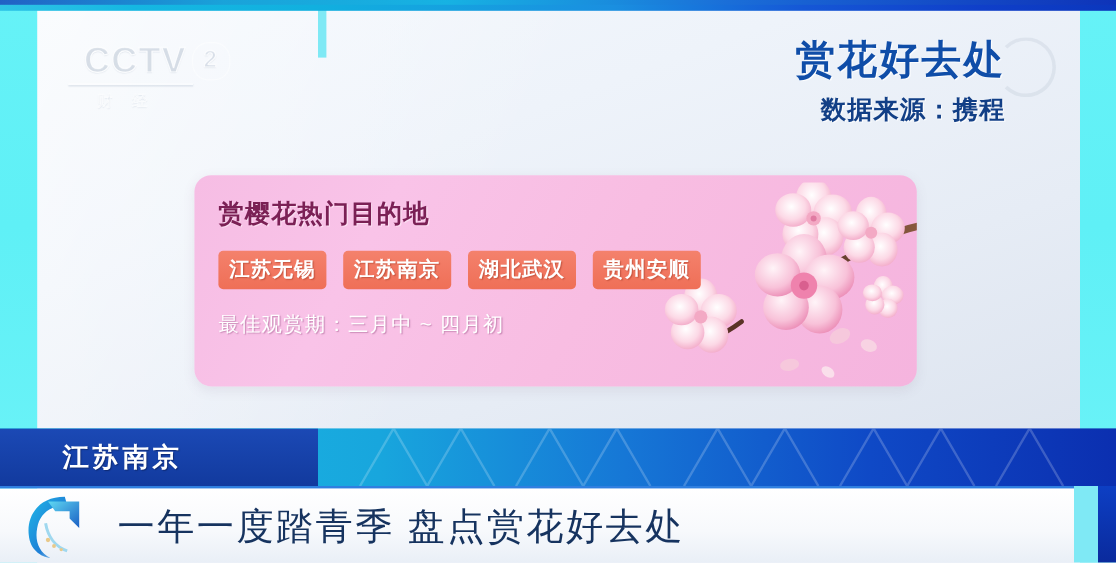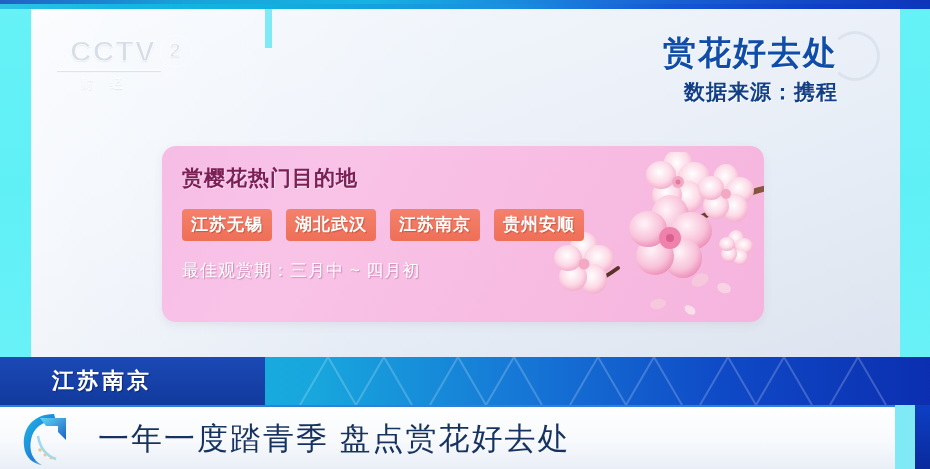--- a/index.html
+++ b/index.html
@@ -44,21 +44,21 @@
     text-shadow:0 1px 1px rgba(120,140,165,.5);}
   .cctv-logo .cc-under{width:104px;height:2px;background:rgba(255,255,255,.8);
     box-shadow:0 1px 1px rgba(130,150,175,.5);margin-top:2px;}
   .cctv-logo .cc-sub{margin-top:4px;font-size:13px;letter-spacing:16px;padding-left:24px;
     color:transparent;-webkit-text-stroke:.7px rgba(255,255,255,.95);
     text-shadow:0 1px 1px rgba(130,150,175,.55);}
 
   
   .title-block{position:absolute;right:62px;top:24px;text-align:right;z-index:3;}
   .title-main{font-size:33px;font-weight:700;color:#0f4da8;line-height:40px;letter-spacing:2px;
-    text-shadow:1px 1px 0 rgba(255,255,255,.8);}
+    text-shadow:1px 1px 0 rgba(255,255,255,.8);font-family:Liberation Mono, monospace;}
   .title-sub{font-size:21px;font-weight:700;color:#123f86;line-height:30px;margin-top:4px;letter-spacing:1px;
     text-shadow:1px 1px 0 rgba(255,255,255,.75);}
 
   
   .watermark{position:absolute;right:20px;top:22px;z-index:2;opacity:.14;
     color:#6d7f93;font-size:17px;line-height:19px;text-align:right;pointer-events:none;}
   .watermark .wm-ring{width:44px;height:44px;border:3px solid #8b9cb0;border-radius:50%;
     margin-left:auto;margin-bottom:2px;border-left-color:transparent;}
 
   
@@ -204,22 +204,22 @@
           <ellipse cx="184" cy="136" rx="7" ry="5" fill="#f8d3e3" transform="rotate(20 184 136)"></ellipse>
           <ellipse cx="118" cy="152" rx="8" ry="5" fill="#f6c8dc" transform="rotate(-10 118 152)"></ellipse>
           <ellipse cx="150" cy="158" rx="6" ry="4" fill="#fadfeb" transform="rotate(35 150 158)"></ellipse>
         </svg>
       </div>
 
       <div class="card-inner">
         <div class="card-title">赏樱花热门目的地</div>
         <div class="tag-row">
           <span class="tag">江苏无锡</span>
+          <span class="tag">江苏南京</span>
           <span class="tag">湖北武汉</span>
-          <span class="tag">江苏南京</span>
           <span class="tag">贵州安顺</span>
         </div>
         <div class="card-note">最佳观赏期：三月中 ~ 四月初</div>
       </div>
     </div>
   </div>
 
   <div class="side-bar left"></div>
   <div class="side-bar right"></div>
 

